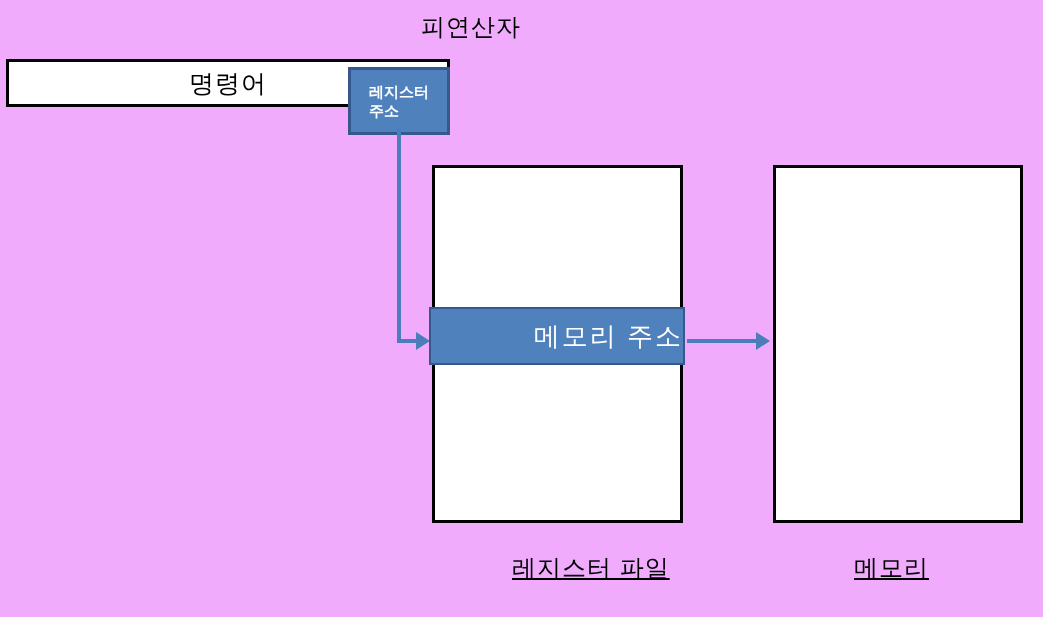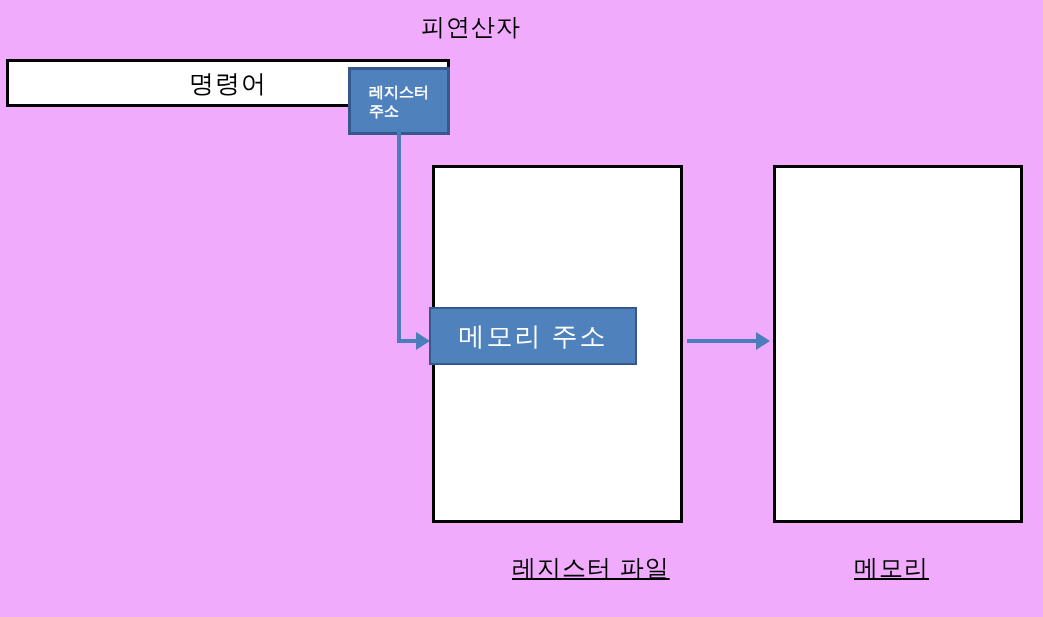--- a/index.html
+++ b/index.html
@@ -63,24 +63,24 @@
     width: 251px; height: 358px;
     background: #ffffff;
     border: 3px solid var(--box_border);
     z-index: 1;
   }
   .regfile-box { left: 432px; top: 165px; }
   .memory-box  { left: 773px; top: 165px; width: 250px; }
 
   .band {
     top: 307px;
-    width: 208px; height: 58px;
+    width: 256px; height: 58px;
     background: var(--accent_fill);
     border: 2px solid var(--accent_border);
-    display: flex; align-items: center; justify-content: center;
+    display: flex; align-items: center; justify-content: flex-end;
     z-index: 3;
   }
   .band-regfile { left: 429px; }
   .band-memory  { left: 770px; }
   .band-label {
     font-size: 26px;
     letter-spacing: 2px;
     color: var(--text_light);
     white-space: nowrap;
   }

